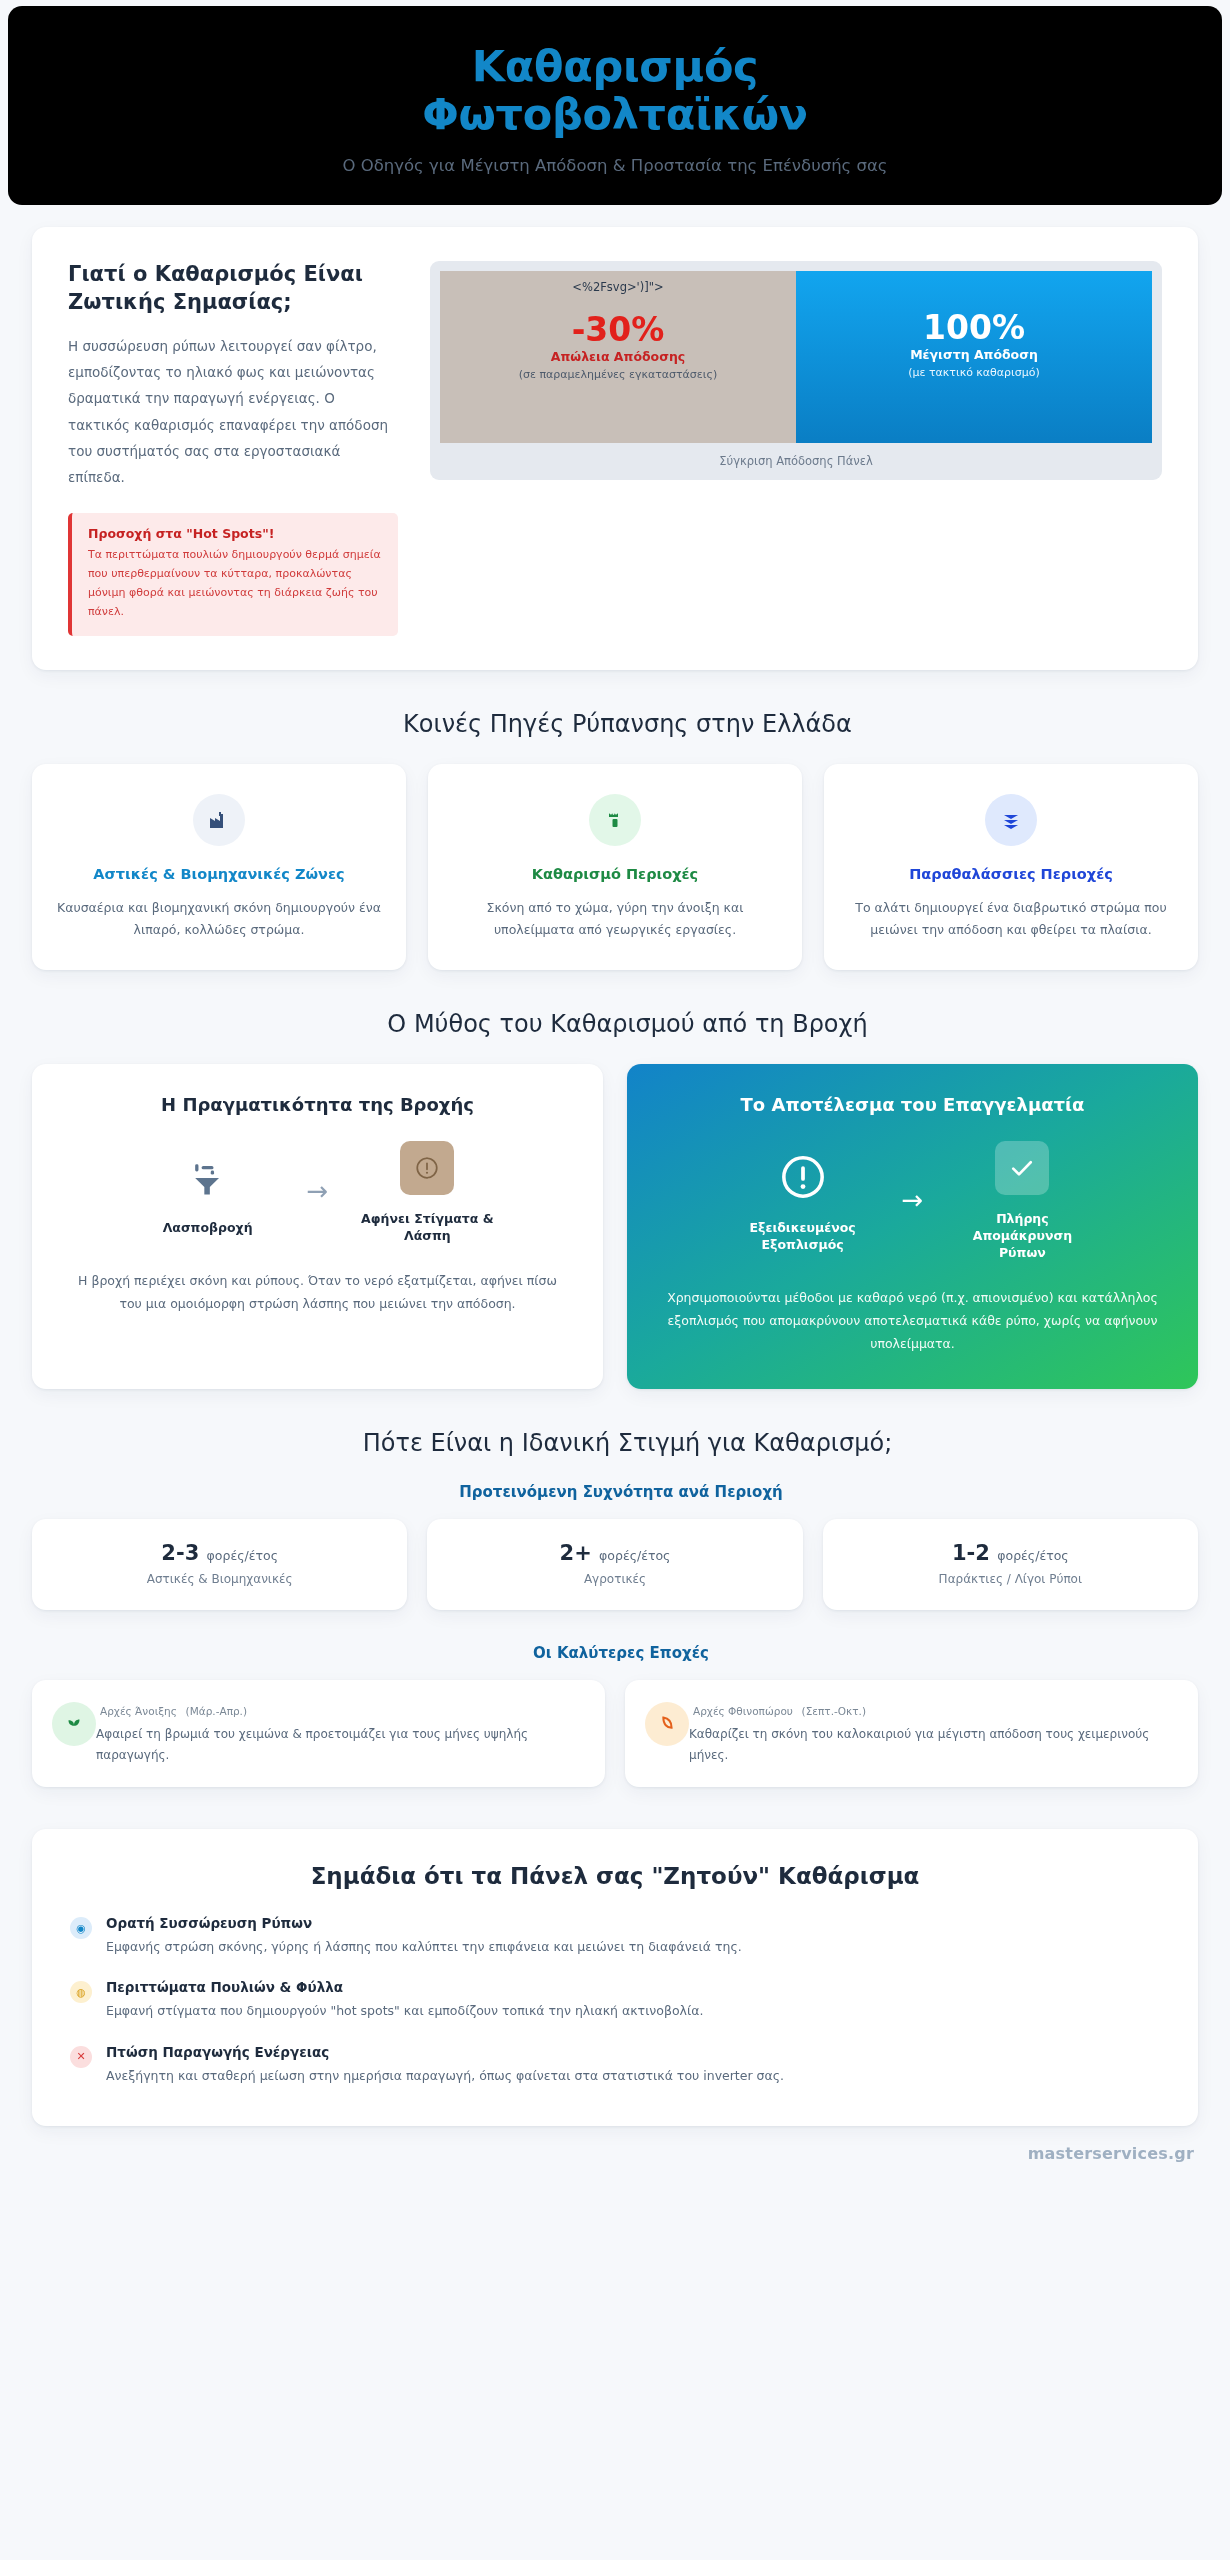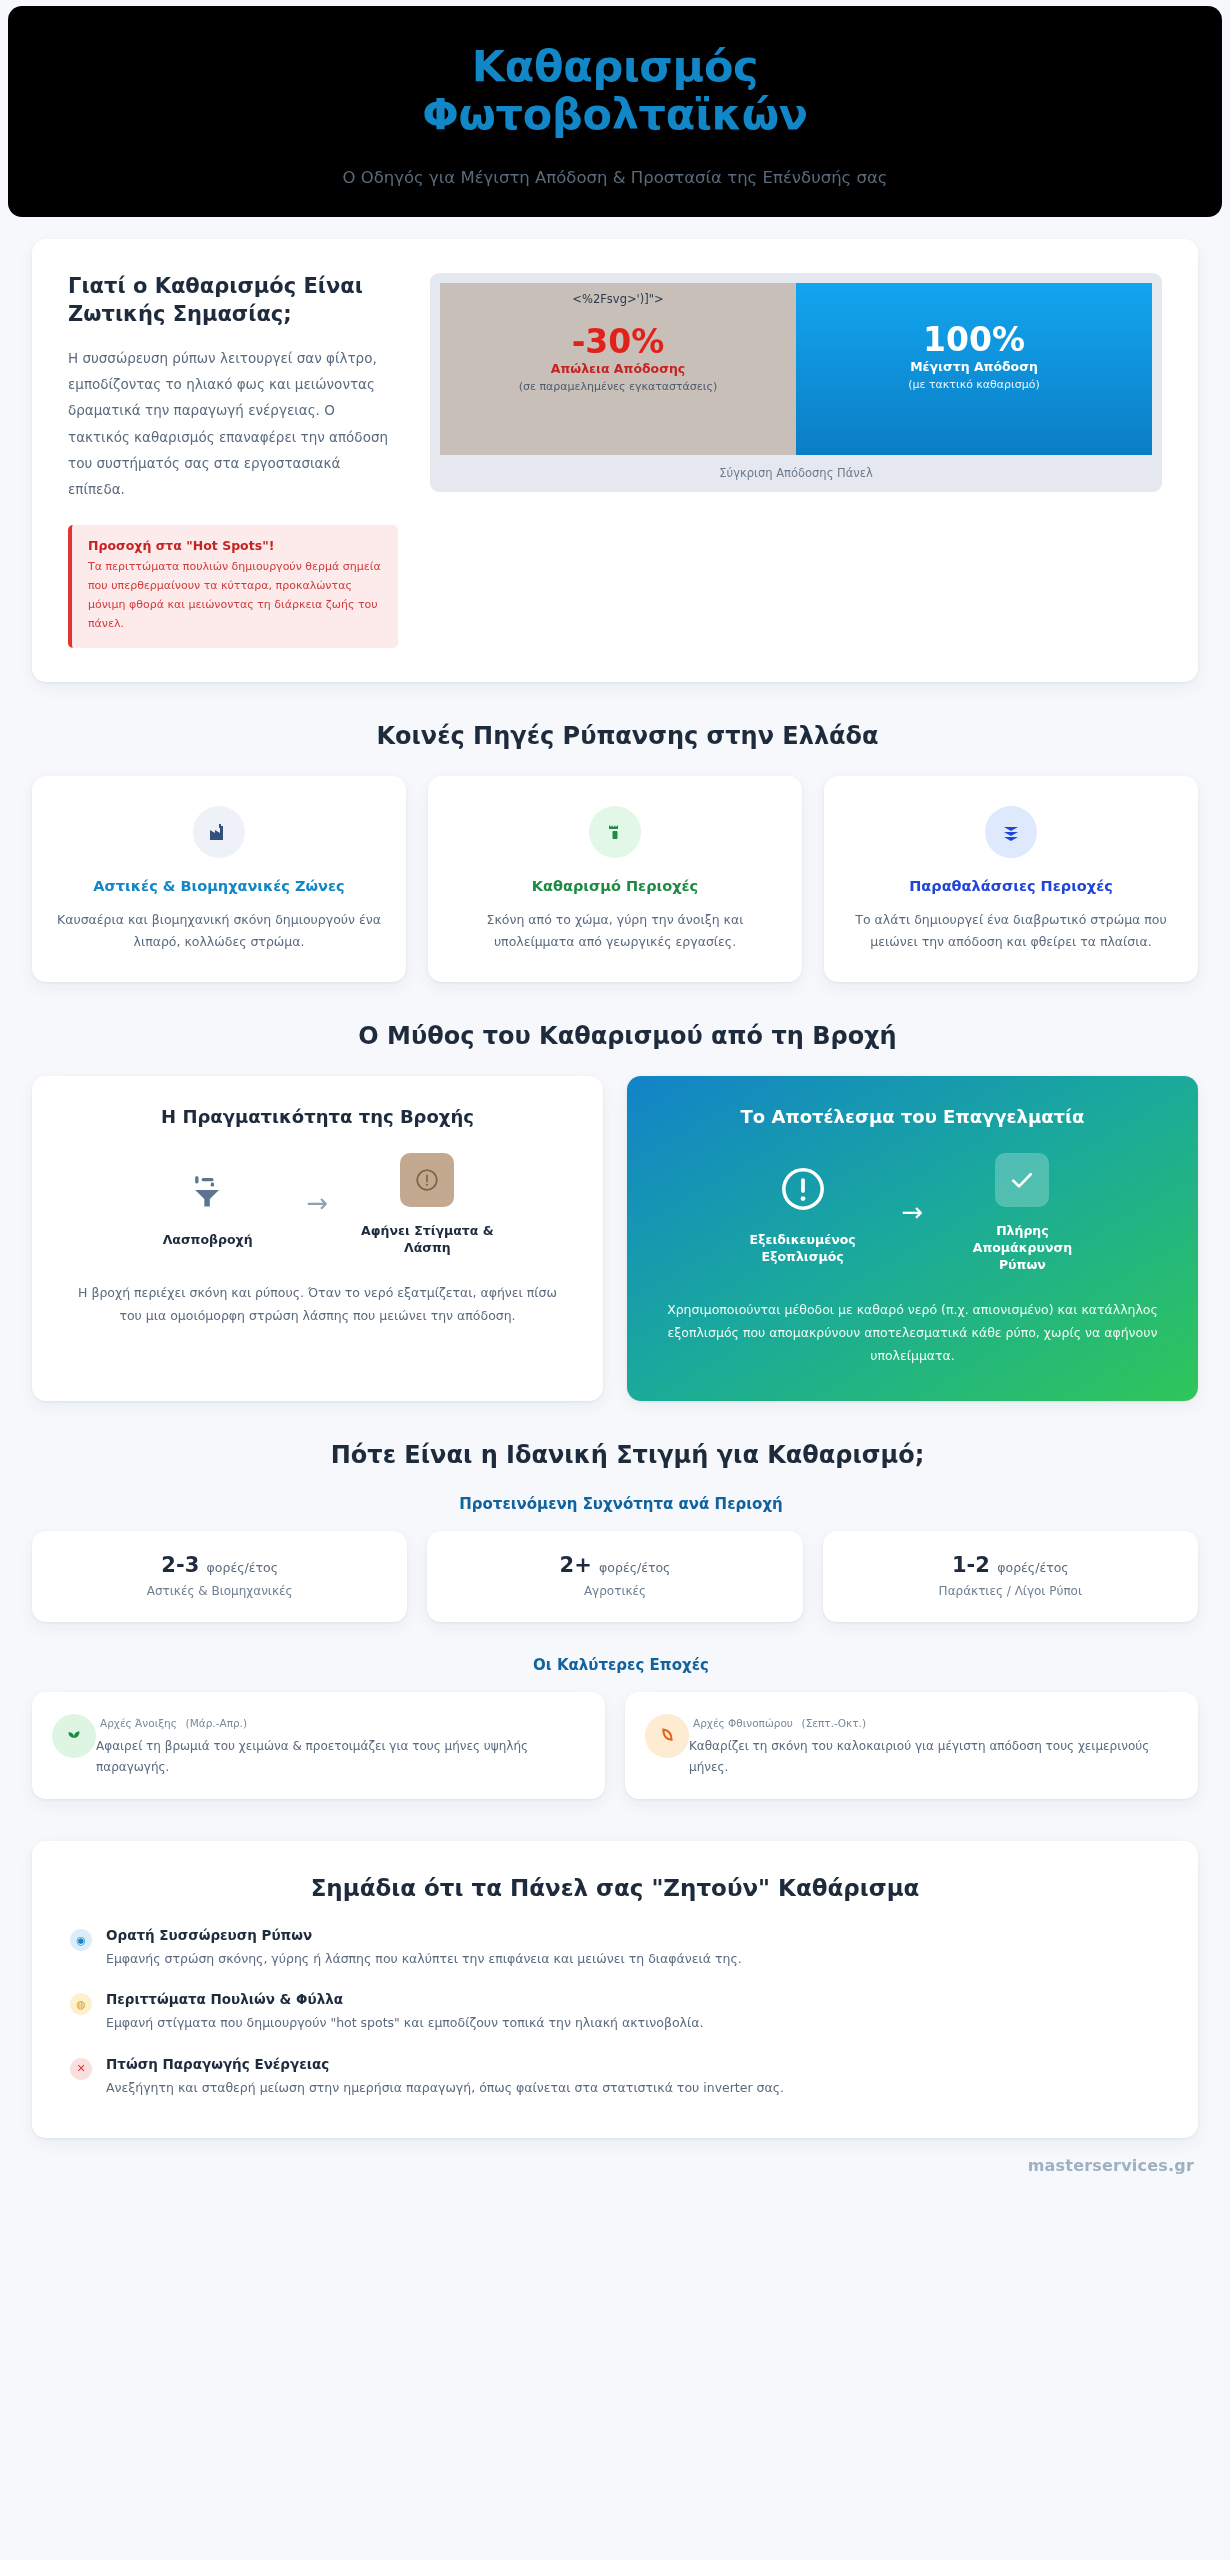--- a/index.html
+++ b/index.html
@@ -29,37 +29,37 @@
     text-align: center;
   }
   .header h1 {
     font-size: 43px;
     line-height: 1.12;
     font-weight: 700;
     color: #1287c8;
     letter-spacing: -0.3px;
   }
   .header .subtitle {
-    margin-top: 30px;
+    margin-top: 18px;
     font-size: 16.5px;
     color: #5a6a7d;
     font-weight: 400;
   }
 
   
   .card {
     background: #ffffff;
     border-radius: 14px;
     box-shadow: 0 1px 3px rgba(20,40,70,.07), 0 6px 18px rgba(20,40,70,.05);
   }
 
   .section-title {
     text-align: center;
     font-size: 24px;
-    font-weight: 700;
+    font-weight: 400;
     color: #1e2b3d;
     margin: 40px 0 26px 0;
     padding-left: 25px;
   }
 
   
   .why-wrap { margin: 22px 32px 0 32px; padding: 34px 36px 34px 36px; }
   .why-grid { display: flex; gap: 32px; align-items: flex-start; }
   .why-left { flex: 0 0 330px; }
   .why-left h2 {

